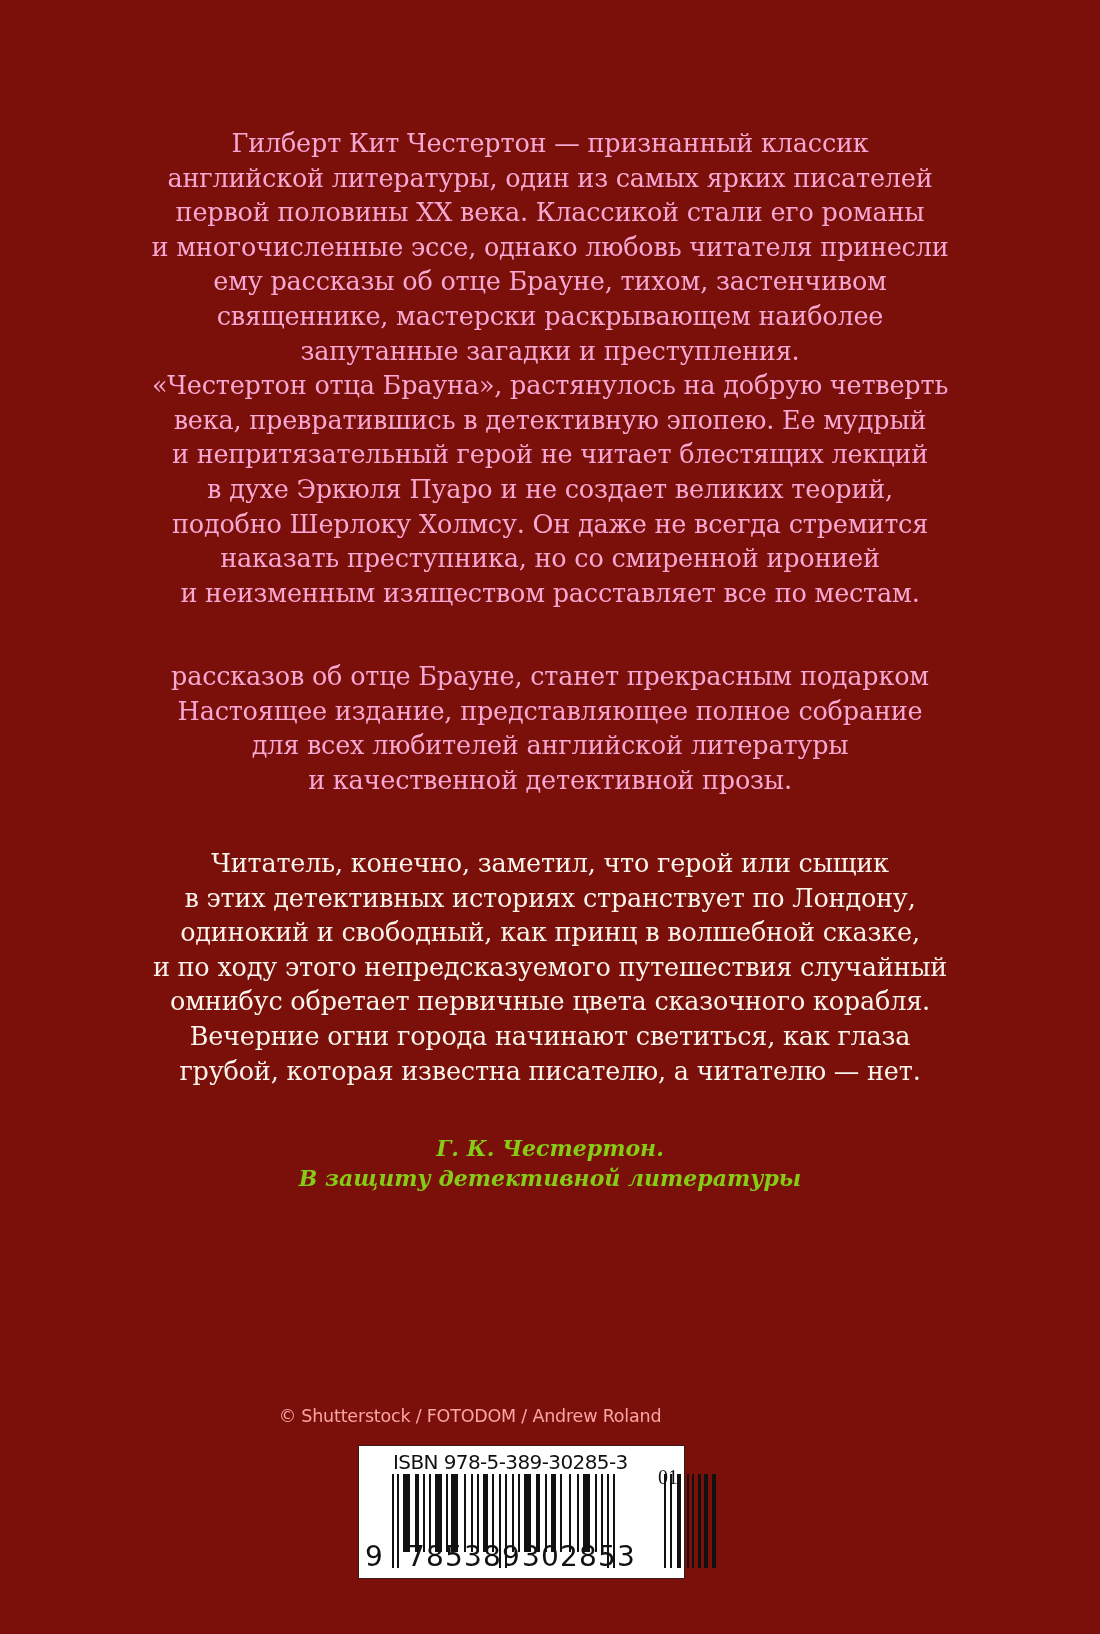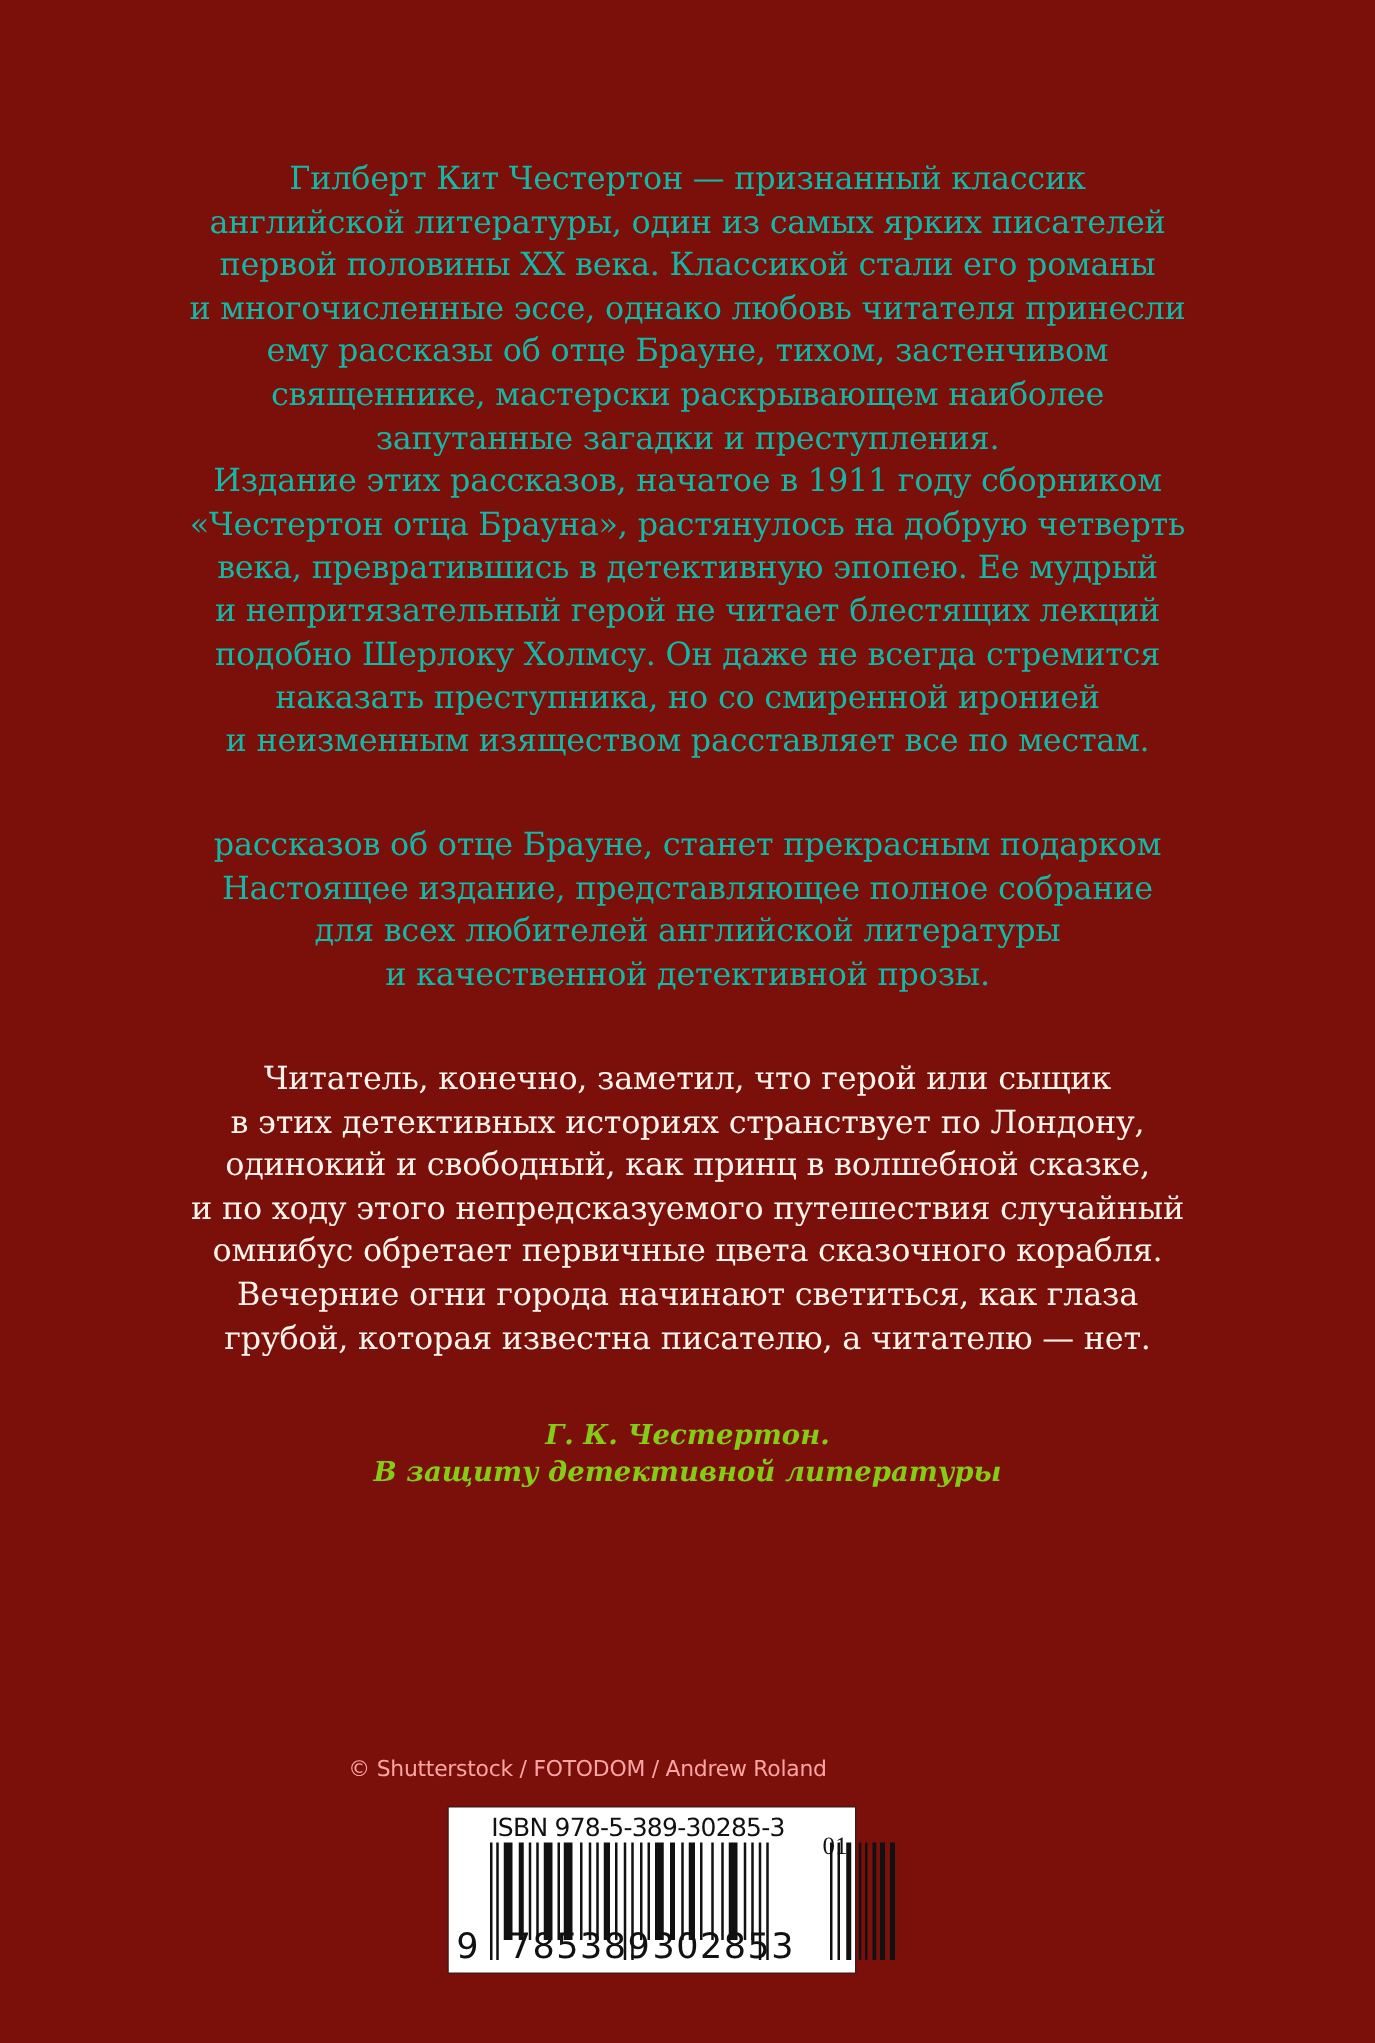--- a/index.html
+++ b/index.html
@@ -25,21 +25,21 @@
       width: 1100px;
       text-align: center;
       font-size: 25.5px;
       line-height: 34.6px;
       letter-spacing: -0.2px;
     }
     .text-block .line {
       display: block;
       white-space: nowrap;
     }
-    .cream { color: #14b8a6; }
+    .cream { color: #f9a8d4; }
     .white { color: #fbf4ec; }
     #para-1 { top: 126px; }
     #para-2 { top: 659px; }
     #quote { top: 846px; }
     #attribution {
       position: absolute;
       left: 0;
       width: 1100px;
       top: 1133px;
       text-align: center;
@@ -116,24 +116,24 @@
 <div class="cover">
 
   <div class="text-block cream" id="para-1">
     <span class="line">Гилберт Кит Честертон — признанный классик</span>
     <span class="line">английской литературы, один из самых ярких писателей</span>
     <span class="line">первой половины XX века. Классикой стали его романы</span>
     <span class="line">и многочисленные эссе, однако любовь читателя принесли</span>
     <span class="line">ему рассказы об отце Брауне, тихом, застенчивом</span>
     <span class="line">священнике, мастерски раскрывающем наиболее</span>
     <span class="line">запутанные загадки и преступления.</span>
-    <span class="line">Издание этих рассказов, начатое в 1911 году сборником</span>
     <span class="line">«Честертон отца Брауна», растянулось на добрую четверть</span>
     <span class="line">века, превратившись в детективную эпопею. Ее мудрый</span>
     <span class="line">и непритязательный герой не читает блестящих лекций</span>
+    <span class="line">в духе Эркюля Пуаро и не создает великих теорий,</span>
     <span class="line">подобно Шерлоку Холмсу. Он даже не всегда стремится</span>
     <span class="line">наказать преступника, но со смиренной иронией</span>
     <span class="line">и неизменным изяществом расставляет все по местам.</span>
   </div>
 
   <div class="text-block cream" id="para-2">
     <span class="line">рассказов об отце Брауне, станет прекрасным подарком</span>
     <span class="line">Настоящее издание, представляющее полное собрание</span>
     <span class="line">для всех любителей английской литературы</span>
     <span class="line">и качественной детективной прозы.</span>

